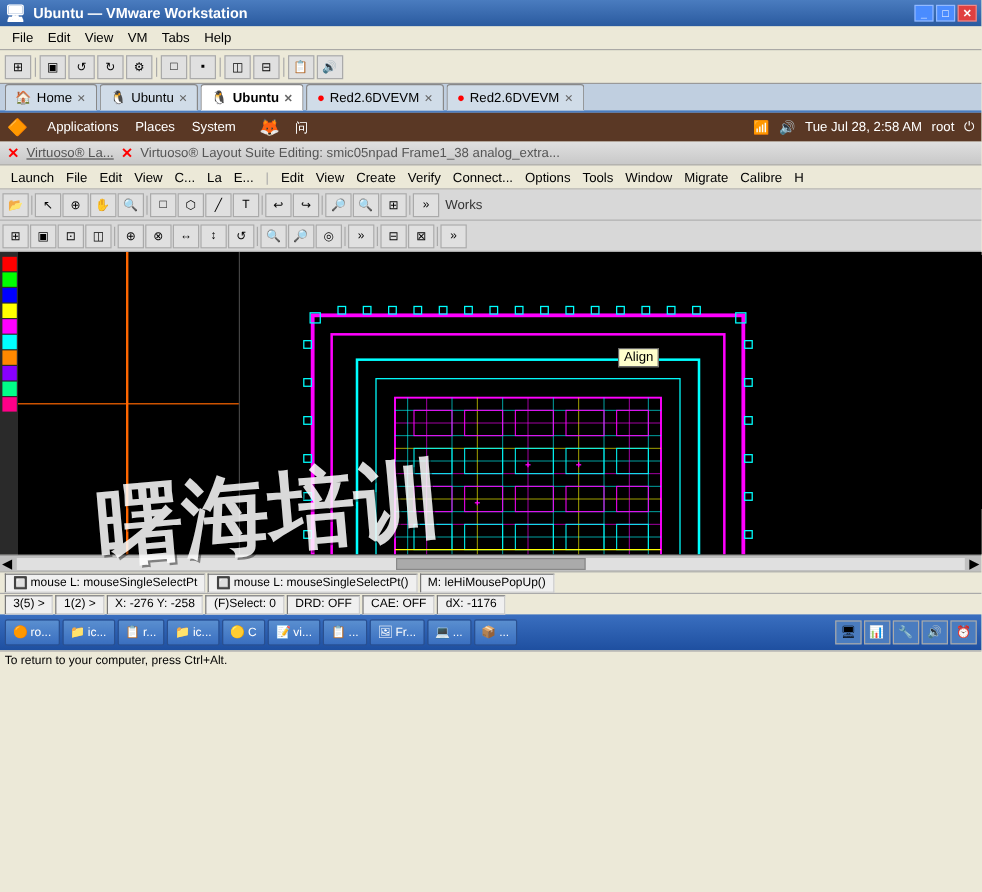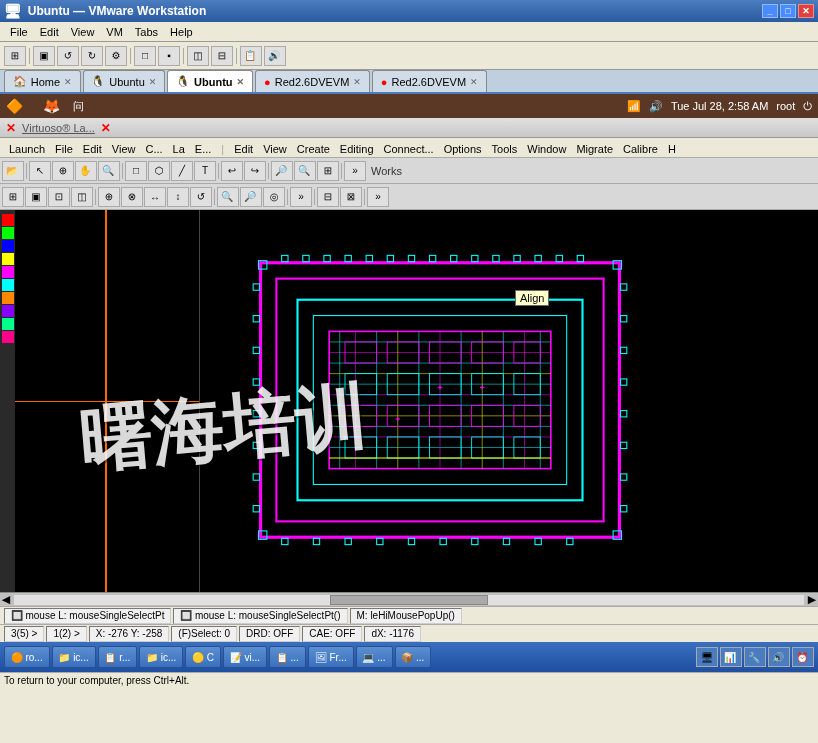--- a/index.html
+++ b/index.html
@@ -391,50 +391,56 @@
   </div>
   <div class="tab">
     <span class="tab-icon" style="color:red;">●</span>
     <span>Red2.6DVEVM</span>
     <span class="tab-close">✕</span>
   </div>
 </div>
 
 <div id="os-bar">
   <span class="os-logo">🔶</span>
+  <div class="os-menu-items">
+    <span class="os-menu-item">Applications</span>
+    <span class="os-menu-item">Places</span>
+    <span class="os-menu-item">System</span>
+  </div>
   <span style="margin-left:8px; font-size:14px;">🦊</span>
   <span style="margin-left:4px;">问</span>
   <div class="os-right">
     <span>📶</span>
     <span>🔊</span>
     <span>Tue Jul 28, 2:58 AM</span>
     <span>root</span>
     <span>⏻</span>
   </div>
 </div>
 
 <div id="virtuoso-titlebar">
   <span class="red-x">✕</span>
   <span style="font-size:11px; color:#555;text-decoration:underline;">Virtuoso® La...</span>
   <span class="red-x">✕</span>
+  <span style="font-size:11px; color:#555; flex:1;">Virtuoso® Layout Suite Editing: smic05npad Frame1_38 analog_extra...</span>
 </div>
 
 <div id="virtuoso-menu">
   <span>Launch</span>
   <span>File</span>
   <span>Edit</span>
   <span>View</span>
   <span>C...</span>
   <span>La</span>
   <span>E...</span>
   <span style="color:#aaa;">|</span>
   <span>Edit</span>
   <span>View</span>
   <span>Create</span>
-  <span>Editing</span>
+  <span>Verify</span>
   <span>Connect...</span>
   <span>Options</span>
   <span>Tools</span>
   <span>Window</span>
   <span>Migrate</span>
   <span>Calibre</span>
   <span>H</span>
 </div>
 
 <div id="virtuoso-toolbar1">
@@ -480,21 +486,21 @@
   <div class="vt-btn">◎</div>
   <div class="vt-sep"></div>
   <div class="vt-btn">»</div>
   <div class="vt-sep"></div>
   <div class="vt-btn">⊟</div>
   <div class="vt-btn">⊠</div>
   <div class="vt-sep"></div>
   <div class="vt-btn">»</div>
 </div>
 
-<div id="main-area" style="height: 382px;">
+<div id="main-area" style="height: 252px;">
 
   <div id="left-panel">
     <div class="lp-item" style="background:#ff0000;"></div>
     <div class="lp-item" style="background:#00ff00;"></div>
     <div class="lp-item" style="background:#0000ff;"></div>
     <div class="lp-item" style="background:#ffff00;"></div>
     <div class="lp-item" style="background:#ff00ff;"></div>
     <div class="lp-item" style="background:#00ffff;"></div>
     <div class="lp-item" style="background:#ff8800;"></div>
     <div class="lp-item" style="background:#8800ff;"></div>

